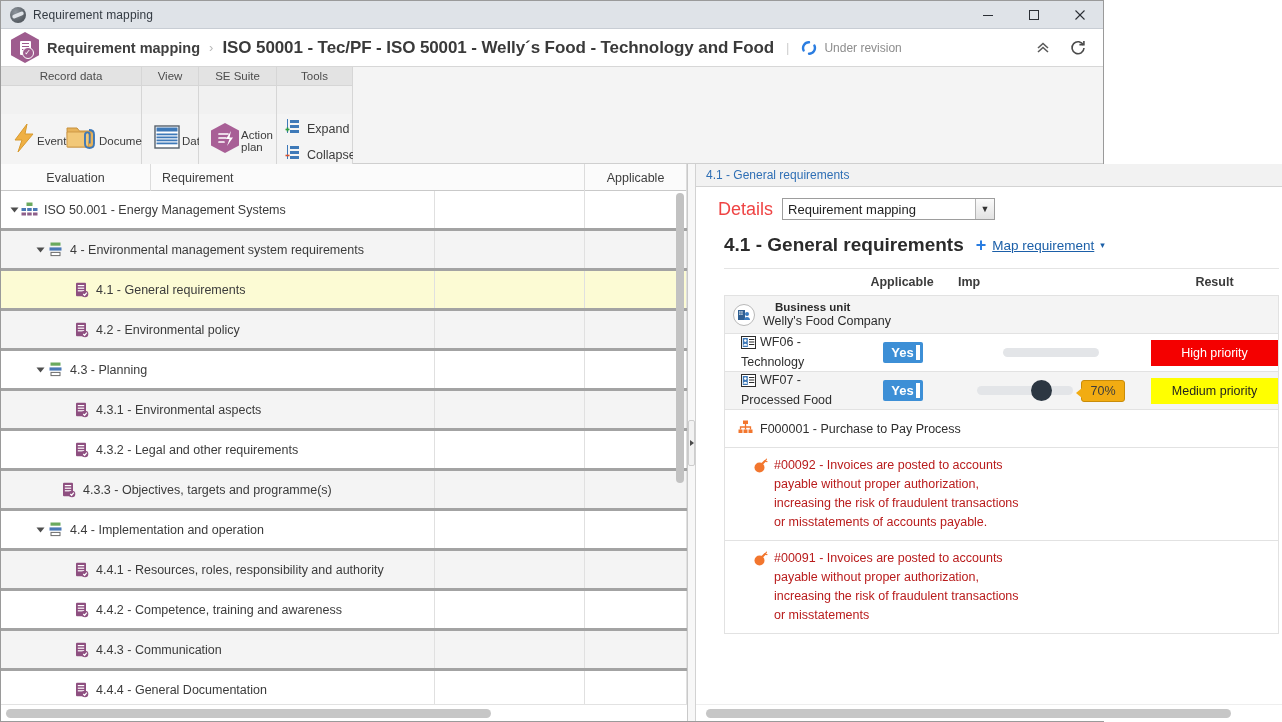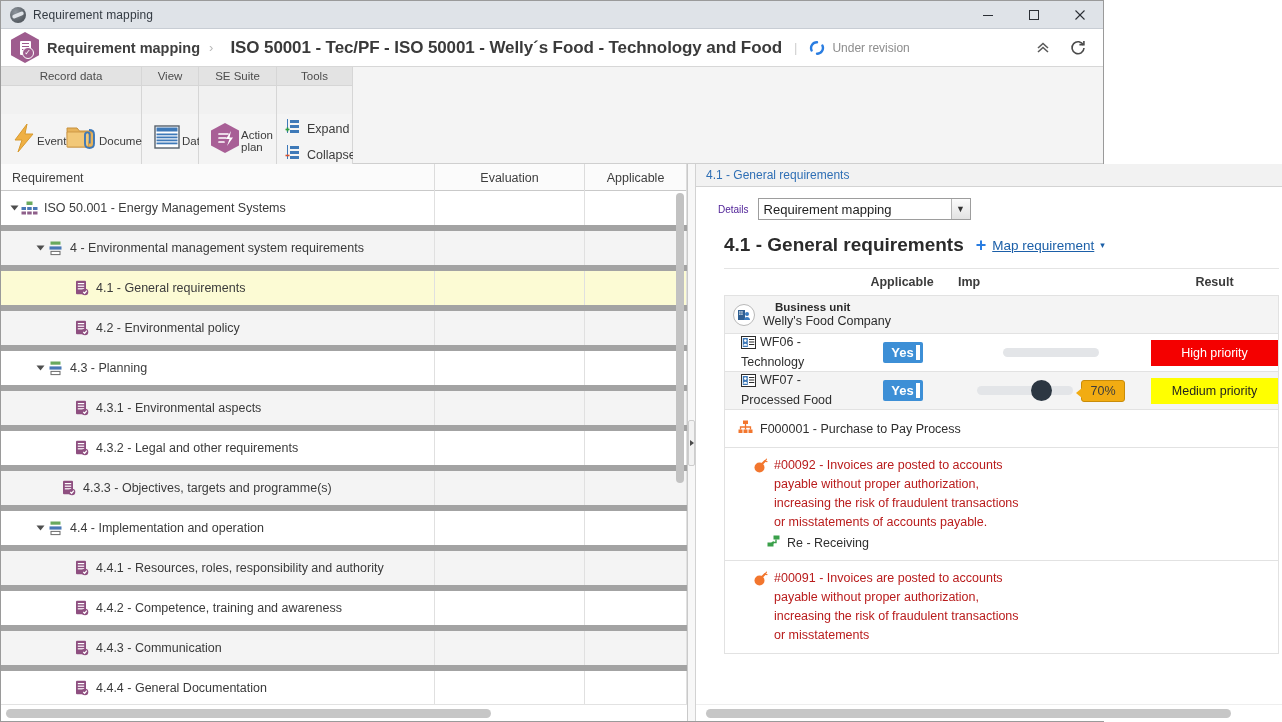--- a/index.html
+++ b/index.html
@@ -69,21 +69,21 @@
     content:""; position:absolute; left:2px; top:2px; width:7px; height:1.2px;
     background:#9e5c8e; box-shadow: 0 3px 0 #9e5c8e, 0 6px 0 #9e5c8e;
   }
   .hexshape .doc::after{
     content:"✓"; position:absolute; right:-3px; bottom:-4px; font-size:8px;
     color:#fff; background:#9e5c8e; border-radius:50%; width:10px; height:10px;
     line-height:10px; text-align:center; border:1.2px solid #fff;
   }
   .bc-root { font-size: 14.5px; color: #3f3f3f; font-weight: 600; }
   .bc-sep { margin: 0 9px; color: #b8b8b8; font-size: 13px; }
-  .bc-title { font-size: 17px; color: #3a3a3a; font-weight: 700; letter-spacing: -.1px; margin-left: 8px; }
+  .bc-title { font-size: 17px; color: #3a3a3a; font-weight: 700; letter-spacing: -.1px; }
   .hdr-divider { color: #cfcfcf; margin: 0 12px; font-size: 13px; }
   .rev-icon { width: 16px; height: 16px; margin-right: 7px; flex:0 0 auto; }
   .rev-text { font-size: 12px; color: #8d8d8d; }
   .hdr-right { margin-left: auto; display: flex; align-items: center; gap: 18px; padding-right: 6px; }
   .hdr-btn { color: #4a4a4a; cursor: pointer; display:flex; align-items:center; }
 
   
   .ribbon {
     height: 97px; min-height: 97px; background: #f1f1f1;
     border-bottom: 1px solid #cfcfcf;
@@ -132,21 +132,21 @@
   .thead { display: flex; height: 27px; background: #fbfbfb; border-bottom: 1px solid #c9c9c9; }
   .th {
     font-size: 12.5px; color: #3e3e3e; display: flex; align-items: center;
     border-right: 1px solid #dcdcdc; height: 27px;
   }
   .th.c1 { width: 434px; padding-left: 11px; }
   .th.c2 { width: 150px; justify-content: center; }
   .th.c3 { width: 102px; justify-content: center; }
   .th.c4 { flex: 1; border-right: none; }
   .tbody { flex: 1; overflow: hidden; position: relative; }
-  .trow { display: flex; height: 40px; border-bottom: 6px solid #a3a3a3; }
+  .trow { display: flex; height: 40px; border-bottom: 3px solid #a3a3a3; }
   .trow.alt { background: #f4f4f4; }
   .trow.sel { background: #fcfbd4; }
   .tc1 { width: 434px; display: flex; align-items: center; border-right: 1px solid #e0e0e0; }
   .tc2 { width: 150px; border-right: 1px solid #e0e0e0; }
   .tc3 { width: 102px; border-right: 1px solid #e0e0e0; }
   .tc4 { flex: 1; }
   .tw-label { font-size: 12.5px; color: #3b3b3b; }
   .expander {
     width: 14px; display:flex; align-items:center; justify-content:center; flex:0 0 auto;
     cursor: pointer;
@@ -163,21 +163,21 @@
   .vscroll-track { position:absolute; top:0; right:0; width: 13px; bottom:0; }
   .vscroll-thumb { position:absolute; width:8px; left:2px; background:#c2c2c2; border-radius:5px;}
 
   
   .rp-head {
     height: 23px; min-height:23px; background: #f2f2f2; border-bottom: 1px solid #d3d3d3;
     display: flex; align-items: center; padding-left: 10px;
   }
   .rp-head .rp-title { font-size: 12px; color: #2f6fb5; }
   .rp-details { display: flex; align-items: center; gap: 9px; padding: 11px 0 6px 22px; }
-  .rp-details .lbl { font-size: 10px; color: #4c1d95; text-align: center; }
+  .rp-details .lbl { font-size: 18px; color: #ef4444; text-align: center; }
   .selbox {
     width: 213px; height: 22px; border: 1px solid #9d9d9d; background: #fff;
     display: flex; align-items: center; font-size: 13px; color: #222; padding-left: 5px;
     position: relative; cursor: pointer;
   }
   .selbox .arrowbox {
     position: absolute; right: 0; top: 0; width: 19px; height: 20px;
     background: linear-gradient(#fbfbfb,#e2e2e2); border-left: 1px solid #b4b4b4;
     display:flex; align-items:center; justify-content:center; color:#333; font-size:9px;
   }
@@ -406,22 +406,22 @@
       </div>
     </div>
 
     <div class="rfill"></div>
   </div>
 
   <div class="body">
 
     <div class="leftpane">
       <div class="thead">
+        <div class="th c2">Evaluation</div>
         <div class="th c1">Requirement</div>
-        <div class="th c2">Evaluation</div>
         <div class="th c3">Applicable</div>
         <div class="th c4"></div>
       </div>
       <div class="tbody" id="tree-body">
 
       <div class="trow">
             <div class="tc1" style="padding-left:6px">
               <span class="expander">
                 <span class="tri"></span>
               </span>
@@ -833,31 +833,20 @@
                 <div style="display:flex;gap:6px;align-items:flex-start">
                   <span style="flex:0 0 auto;margin-top:2px">
                     <svg width="15" height="15" viewBox="0 0 15 15">
                       <circle cx="6.5" cy="9.5" r="5" fill="#f2762e"></circle>
                       <path d="M9.5 5.5 l2.5-2.5" stroke="#f2762e" stroke-width="2" stroke-linecap="round"></path>
                       <path d="M12 3 l1.5-1.8 M12 3 l2 0.6" stroke="#f2762e" stroke-width="1.1" stroke-linecap="round"></path>
                     </svg>
                   </span>
                   <span class="risk-text">#00092 - Invoices are posted to accounts payable without proper authorization, increasing the risk of fraudulent transactions or misstatements of accounts payable.</span>
                 </div>
-                <div class="risk-sub">
-                  <span>
-                    <svg width="14" height="13" viewBox="0 0 14 13">
-                      <rect x="6.5" y="0.5" width="6" height="4" fill="#3aa04a"></rect>
-                      <rect x="0.5" y="7.5" width="6" height="4" fill="#3aa04a"></rect>
-                      <path d="M9 4.5 v3 h-3.2" stroke="#3aa04a" stroke-width="1.4" fill="none"></path>
-                      <polygon points="6.6,6 6.6,9 4.2,7.5" fill="#3aa04a"></polygon>
-                    </svg>
-                  </span>
-                  <span class="stext">Re - Receiving</span>
-                </div>
               </div>
             </div>
 
             <div class="grow" style="align-items:flex-start">
               <div class="risk-row">
                 <div style="display:flex;gap:6px;align-items:flex-start">
                   <span style="flex:0 0 auto;margin-top:2px">
                     <svg width="15" height="15" viewBox="0 0 15 15">
                       <circle cx="6.5" cy="9.5" r="5" fill="#f2762e"></circle>
                       <path d="M9.5 5.5 l2.5-2.5" stroke="#f2762e" stroke-width="2" stroke-linecap="round"></path>

